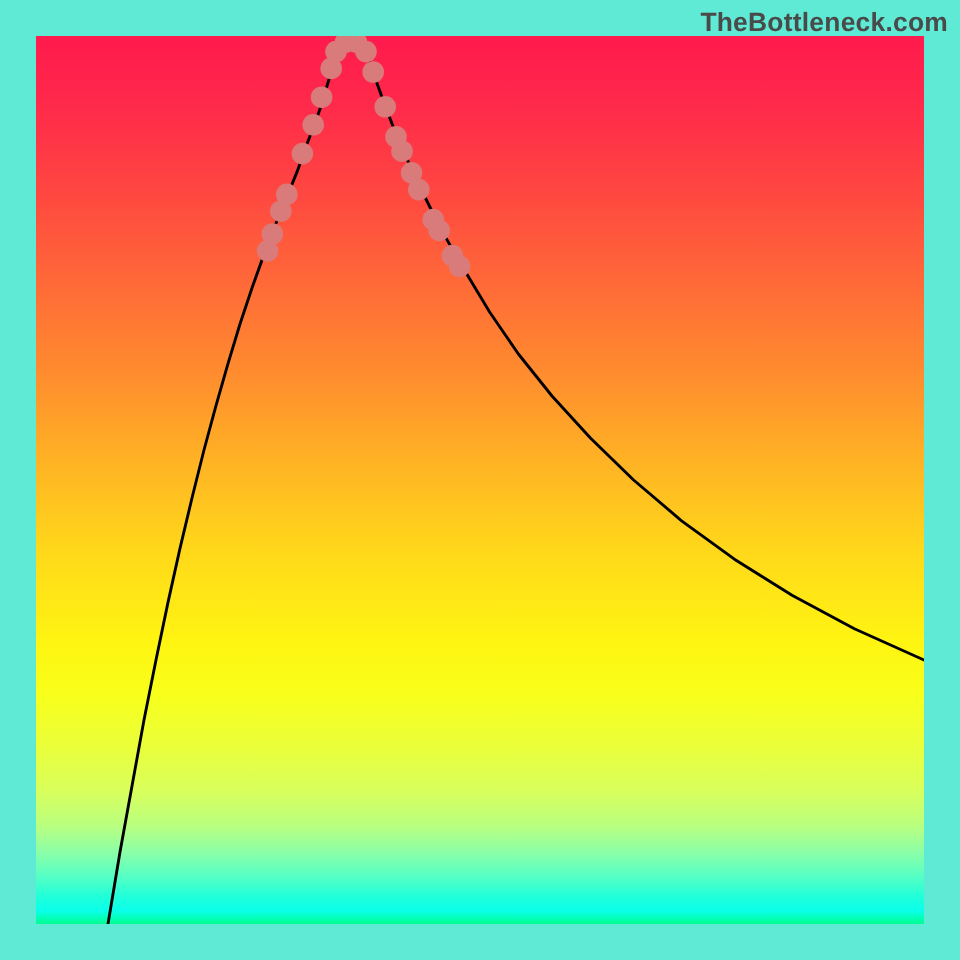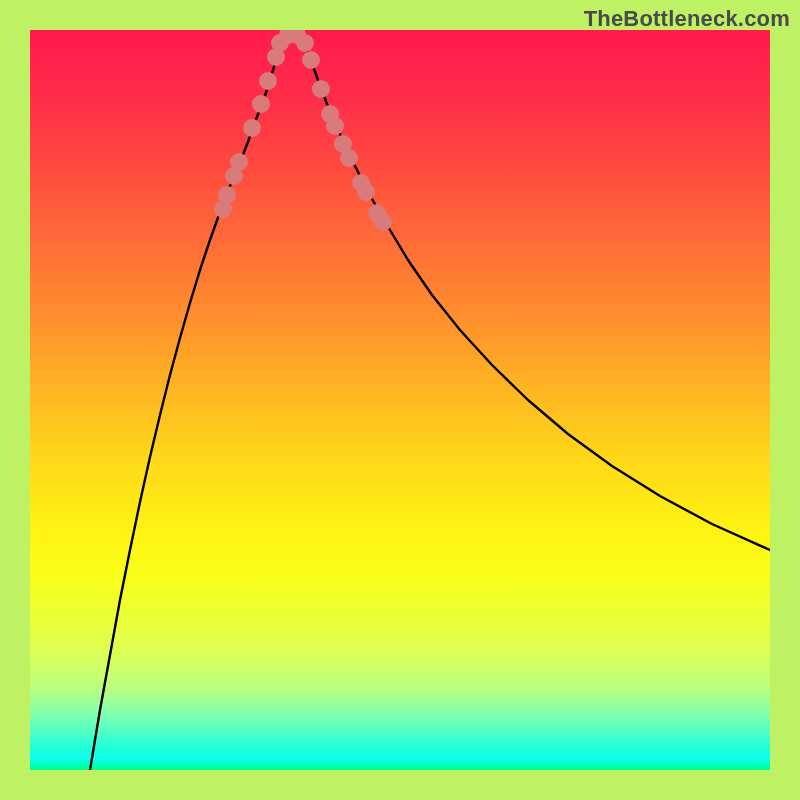--- a/index.html
+++ b/index.html
@@ -7,21 +7,21 @@
     padding: 0;
     width: 800px;
     height: 800px;
     overflow: hidden;
     background: #000;
     font-family: Arial, Helvetica, sans-serif;
   }
   .frame {
     position: absolute;
     inset: 0;
-    background: #bef264;
+    background: #5eead4;
   }
   .plot-area {
     position: absolute;
     left: 30px;
     top: 30px;
     width: 740px;
     height: 740px;
     overflow: hidden;
   }
   .gradient {

